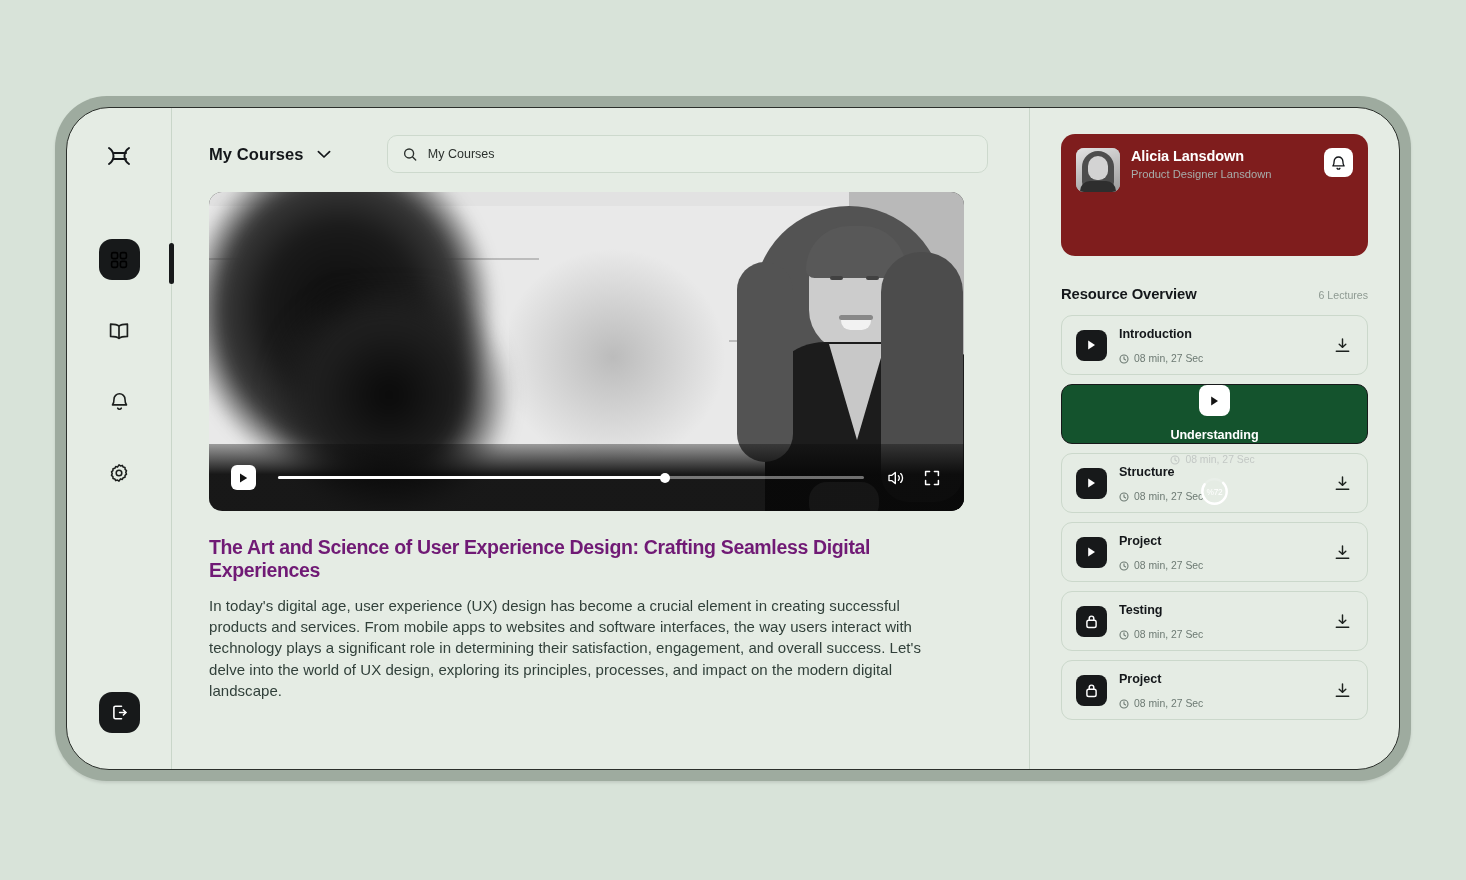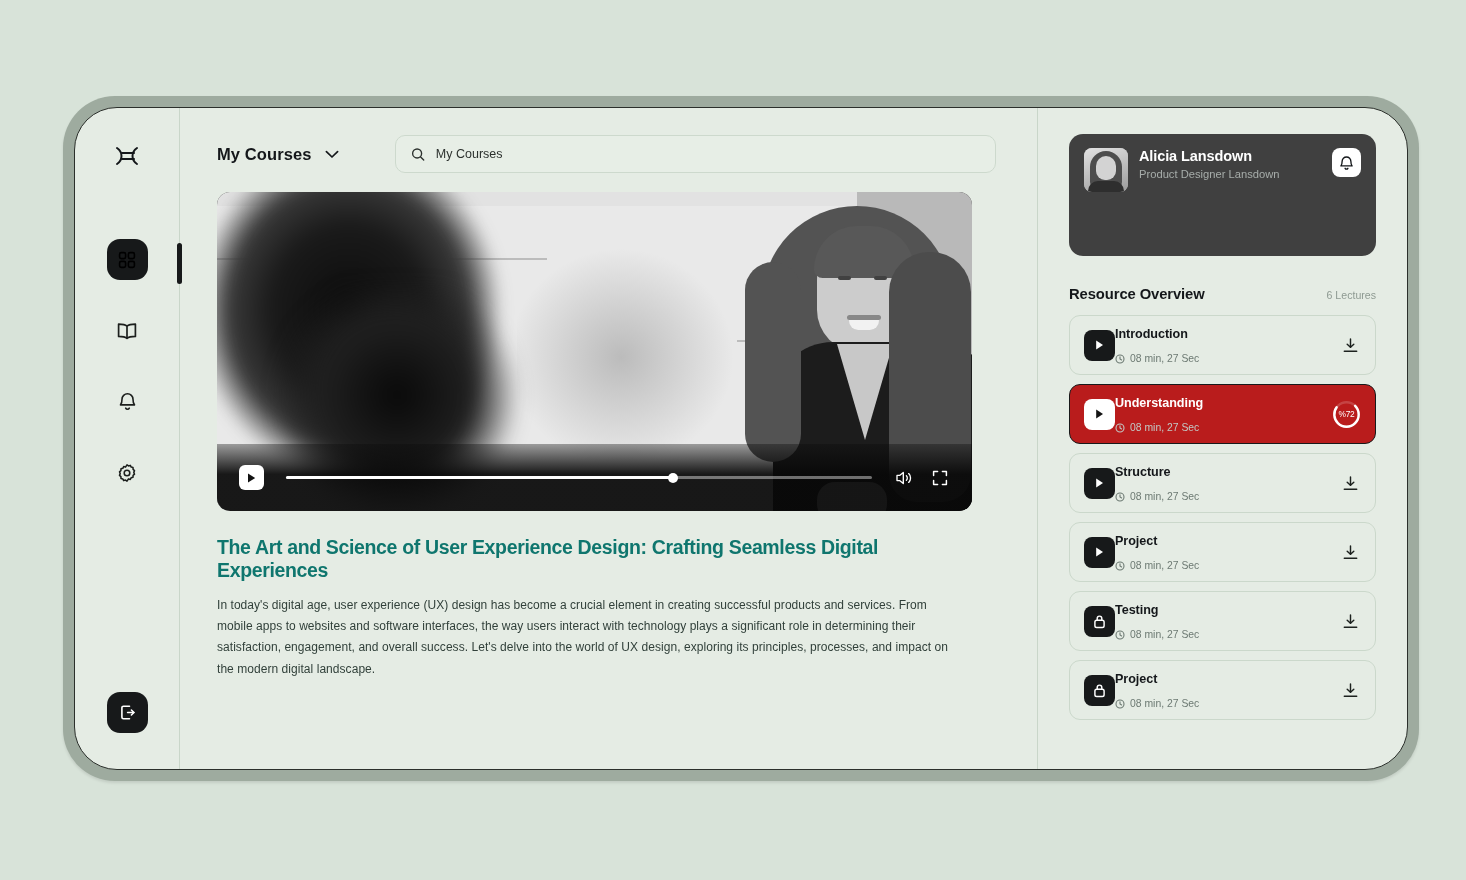--- a/index.html
+++ b/index.html
@@ -6,21 +6,21 @@
   html, body {
     width: 1466px; height: 880px;
     font-family: "Liberation Sans", sans-serif;
     background: #d8e3d9;
     overflow: hidden;
   }
 
   
   #tablet-frame {
     position: absolute;
-    left: 63px; top: 96px;
+    left: 55px; top: 96px;
     width: 1356px; height: 685px;
     background: #9eab9f;
     border-radius: 52px;
     box-shadow: 0 2px 3px rgba(0,0,0,.10);
   }
   #tablet-screen {
     position: absolute;
     left: 11px; top: 11px;
     width: 1334px; height: 663px;
     background: #e5ece4;
@@ -172,38 +172,38 @@
     font-size: 11.8px; color: #74807a; padding-bottom: 10px;
     cursor: pointer; position: relative; letter-spacing: .1px;
   }
   .tab.active { color: #14171a; font-weight: 700; }
   .tab.active::after {
     content: ""; position: absolute; left: 0; right: 0; bottom: -1.2px;
     height: 2.2px; background: #14171a; border-radius: 2px;
   }
   #article-title {
     margin-top: 25px; width: 755px;
-    font-size: 19.5px; font-weight: 700; color: #0f766e;
+    font-size: 19.5px; font-weight: 700; color: #701a75;
     letter-spacing: -.35px;
   }
   #article-body {
     margin-top: 13px; width: 738px;
-    font-size: 12px; color: #31403a; line-height: 21.2px;
+    font-size: 15px; color: #31403a; line-height: 21.2px;
     letter-spacing: .05px;
   }
 
   
   #right-panel {
     width: 370px; flex: 0 0 370px;
     border-left: 1px solid #c9d6c9;
     padding: 26px 31px 0 31px;
   }
 
   #profile-card {
-    background: #404040;
+    background: #7f1d1d;
     border-radius: 14px;
     padding: 14px 15px 13px 15px;
     height: 122px;
     display: flex; flex-direction: column; justify-content: space-between;
   }
   #profile-top { display: flex; align-items: flex-start; gap: 11px; }
   #avatar {
     width: 44px; height: 44px; border-radius: 8px; overflow: hidden;
     flex: 0 0 auto; position: relative; background: #bdbdbd; filter: grayscale(1);
   }
@@ -226,24 +226,24 @@
   #overview-head { display: flex; align-items: baseline; justify-content: space-between; margin-top: 30px; }
   #overview-title { font-size: 14.8px; font-weight: 700; color: #14171a; letter-spacing: -.1px; }
   #overview-count { font-size: 10.6px; color: #8e9a92; }
 
   #lecture-list { margin-top: 13px; display: flex; flex-direction: column; gap: 9px; }
   .lecture {
     height: 60px;
     border: 1px solid #cbd8cb;
     border-radius: 11px;
     display: flex; align-items: center;
-    padding: 0 14px; 
+    padding: 0 14px; gap: 12px;
     cursor: pointer;
   }
-  .lecture.active { background: #b91c1c; border-color: #17191a; }
+  .lecture.active { background: #14532d; border-color: #17191a; flex-direction: column; }
   .lec-icon {
     width: 31px; height: 31px; border-radius: 8px;
     background: #17191a;
     display: flex; align-items: center; justify-content: center; flex: 0 0 auto;
   }
   .lecture.active .lec-icon { background: #ffffff; }
   .lec-text { flex: 1 1 auto; min-width: 0; }
   .lec-title { font-size: 12.6px; font-weight: 700; color: #14171a; letter-spacing: -.05px; }
   .lecture.active .lec-title { color: #ffffff; }
   .lec-meta { display: flex; align-items: flex-end; gap: 5px; margin-top: 12px; }

